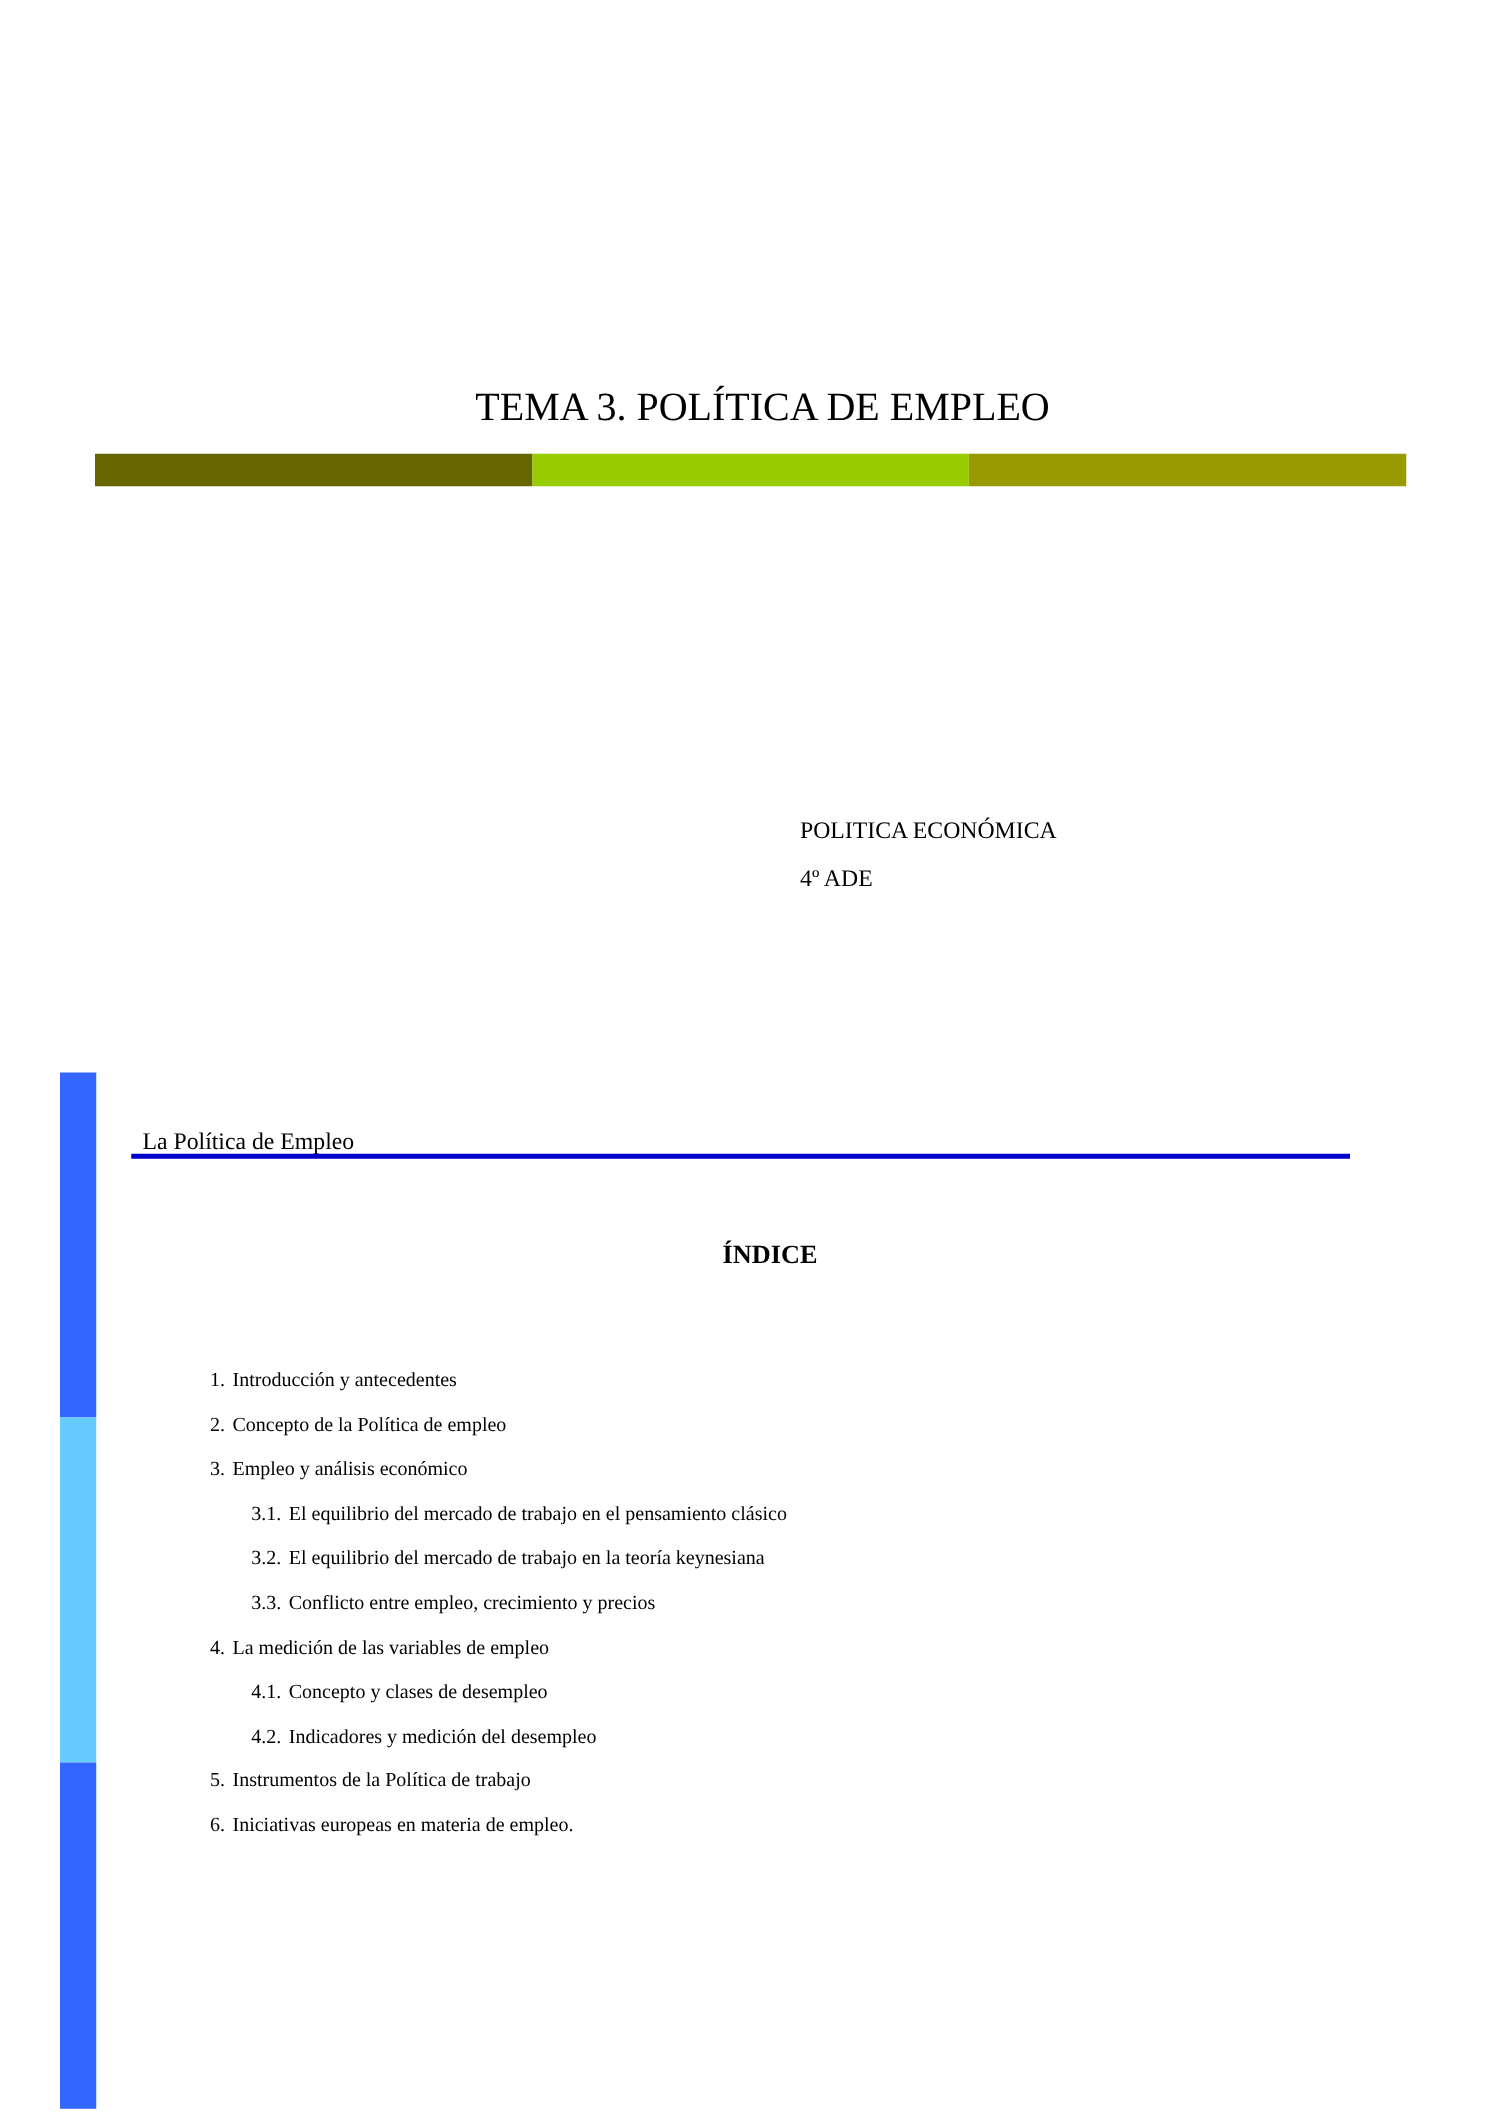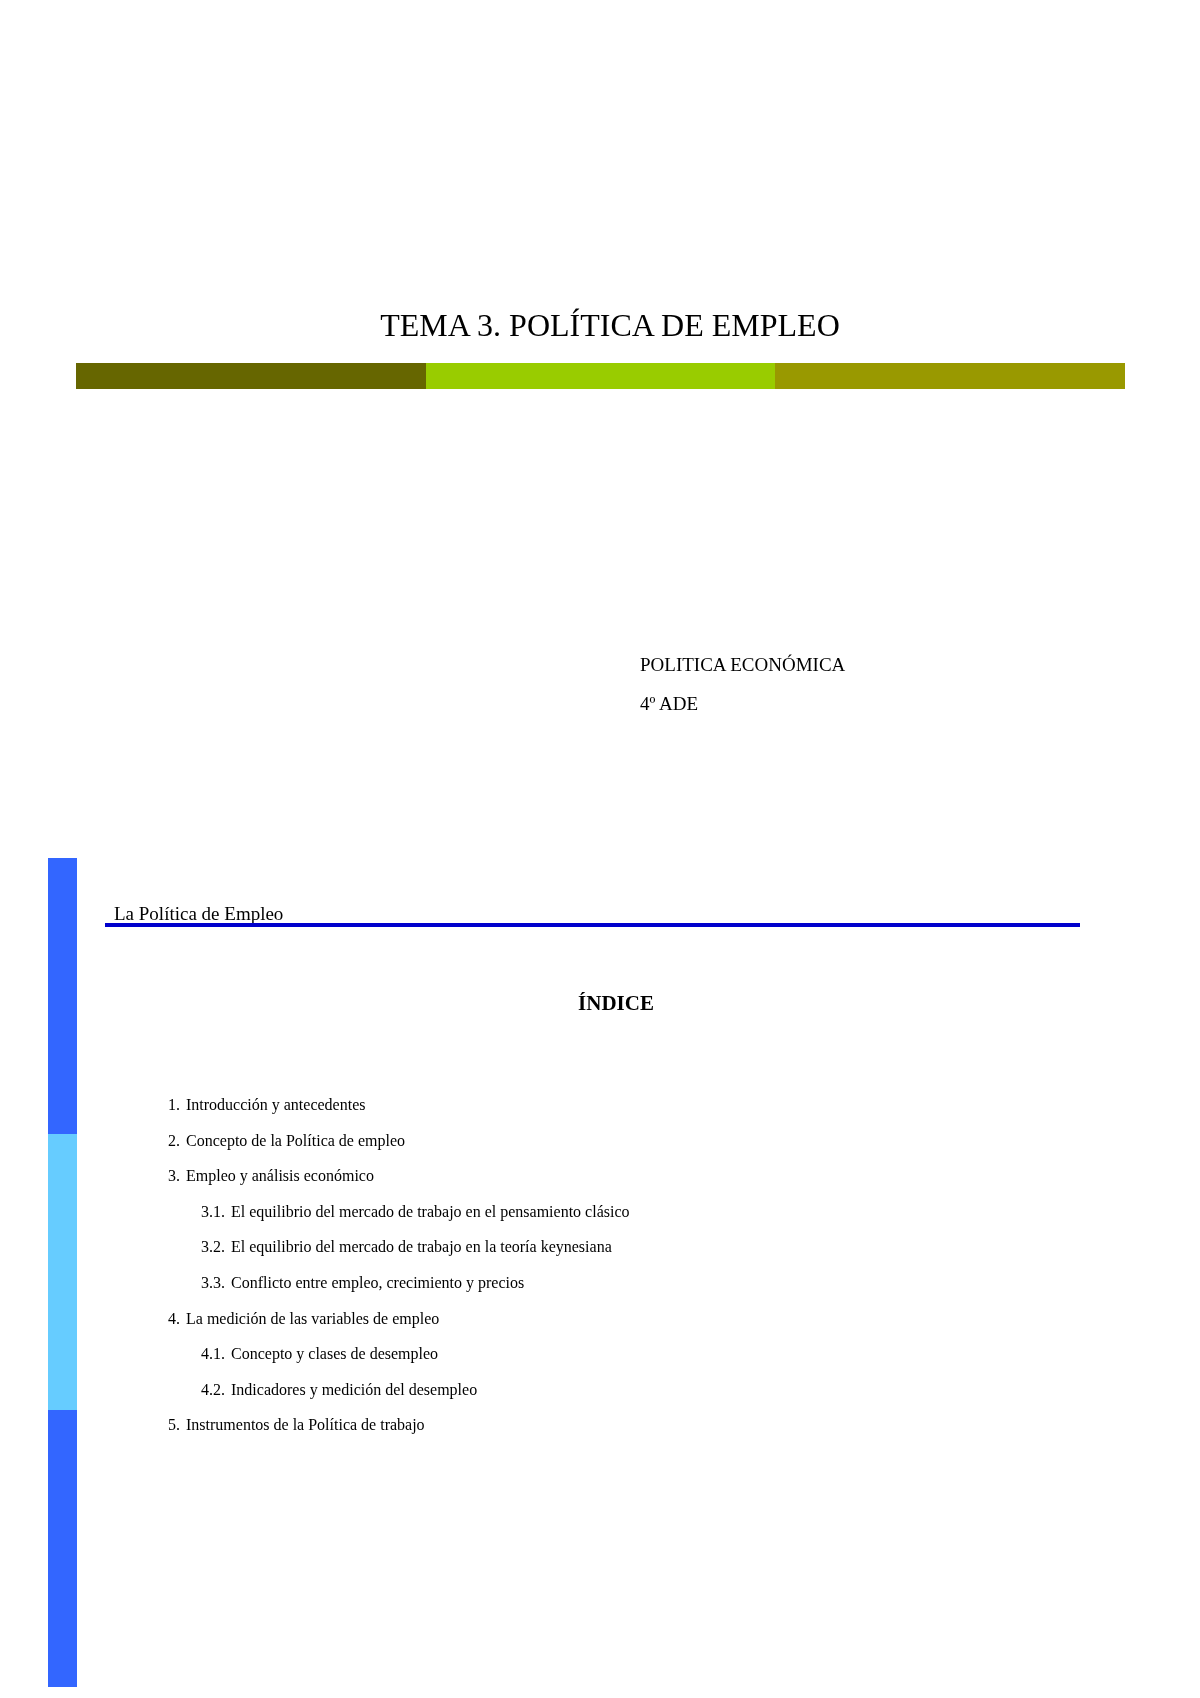--- a/index.html
+++ b/index.html
@@ -155,14 +155,15 @@
     <li><span class="num">1.</span><span>Introducción y antecedentes</span></li>
     <li><span class="num">2.</span><span>Concepto de la Política de empleo</span></li>
     <li><span class="num">3.</span><span>Empleo y análisis económico</span></li>
     <li class="sub"><span class="num">3.1.</span><span>El equilibrio del mercado de trabajo en el pensamiento clásico</span></li>
     <li class="sub"><span class="num">3.2.</span><span>El equilibrio del mercado de trabajo en la teoría keynesiana</span></li>
     <li class="sub"><span class="num">3.3.</span><span>Conflicto entre empleo, crecimiento y precios</span></li>
     <li><span class="num">4.</span><span>La medición de las variables de empleo</span></li>
     <li class="sub"><span class="num">4.1.</span><span>Concepto y clases de desempleo</span></li>
     <li class="sub"><span class="num">4.2.</span><span>Indicadores y medición del desempleo</span></li>
     <li><span class="num">5.</span><span>Instrumentos de la Política de trabajo</span></li>
+    <li><span class="num">6.</span><span>Iniciativas europeas en materia de empleo.</span></li>
   </ul>
 </section>
 
 </body></html>

